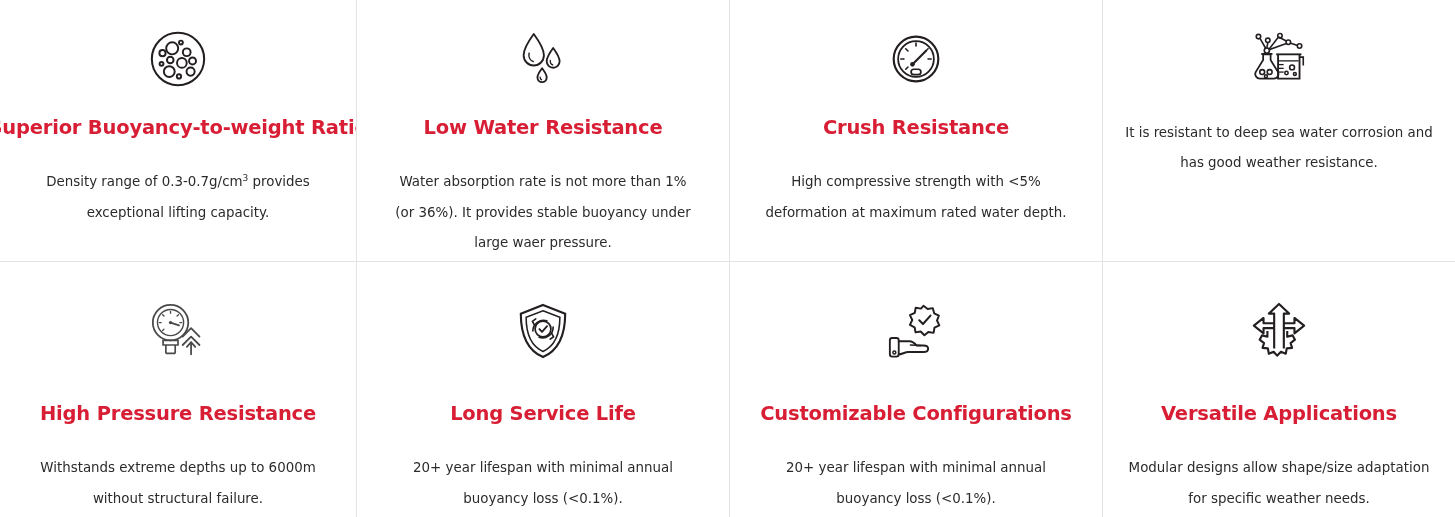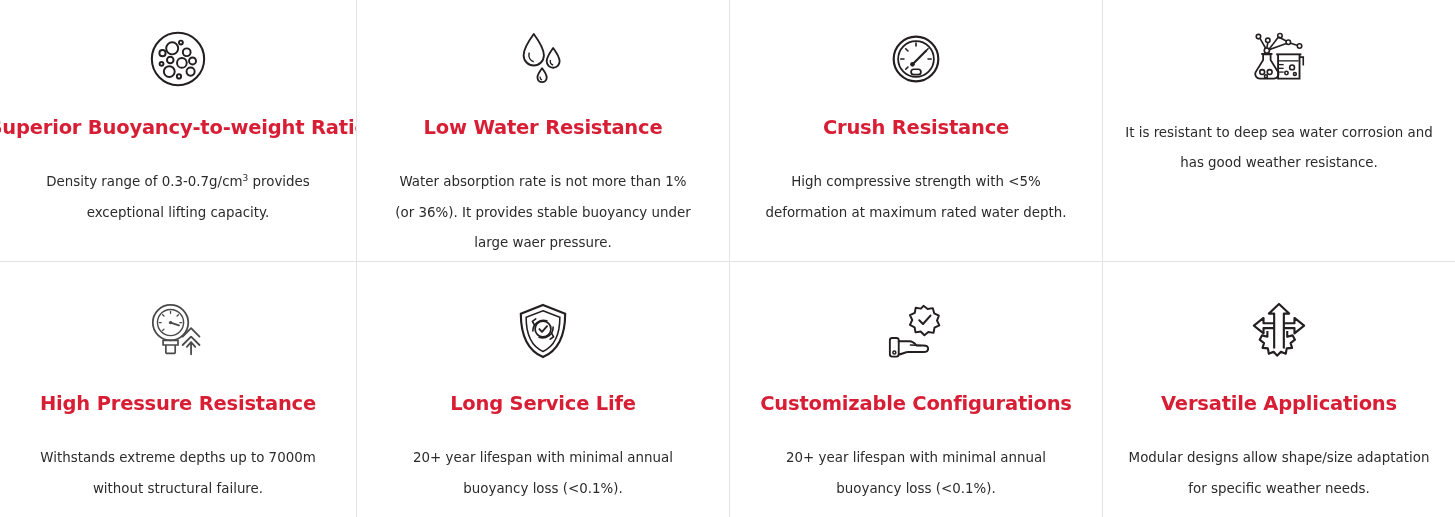--- a/index.html
+++ b/index.html
@@ -54,21 +54,21 @@
     color: #d81e34;
     font-size: 19.5px;
     font-weight: bold;
     letter-spacing: -0.2px;
     text-align: center;
     margin-top: 26px;
     line-height: 1.2;
     white-space: nowrap;
   }
   .feature-card.row-2 .card-title {
-    margin-top: 30px;
+    margin-top: 40px;
   }
   .card-desc {
     color: #2b2b2b;
     font-size: 13.4px;
     text-align: center;
     line-height: 2.25;
     margin-top: 28px;
     max-width: 310px;
   }
   .card-desc sup {
@@ -197,21 +197,21 @@
         <circle cx="23" cy="21" r="1.8" fill="#4a4a4a" stroke="none"></circle>
         <path d="M15 40 L31 40 L31 45 L15 45 Z" stroke-width="1.8"></path>
         <path d="M18 45 L18 54 M28 45 L28 54 M18 54 L28 54" stroke-width="1.8"></path>
 
         <path d="M36 36 L45 27 L54 36" stroke-width="1.9" stroke-linecap="round" stroke-linejoin="round"></path>
         <path d="M36 45 L45 36 L54 45" stroke-width="1.9" stroke-linecap="round" stroke-linejoin="round"></path>
         <path d="M45 42 L45 55 M40.5 47 L45 42 L49.5 47" stroke-width="1.9" stroke-linecap="round" stroke-linejoin="round"></path>
       </svg>
     </div>
     <div class="card-title">High Pressure Resistance</div>
-    <div class="card-desc">Withstands extreme depths up to 7000m without structural failure.</div>
+    <div class="card-desc">Withstands extreme depths up to 6000m without structural failure.</div>
   </div>
 
   <div class="feature-card col-2 row-2">
     <div class="card-icon">
       <svg width="54" height="58" viewBox="0 0 56 60" fill="none" stroke="#231f20" stroke-width="2.2">
         <path d="M28 3 L51 12 C51 34 44 50 28 57 C12 50 5 34 5 12 Z"></path>
         <path d="M28 9 L45.5 15.8 C45.5 33 40 45.8 28 51.2 C16 45.8 10.5 33 10.5 15.8 Z" stroke-width="1.6"></path>
         <circle cx="28" cy="28" r="8.2" stroke-width="1.8"></circle>
         <path d="M24.3 28 L27 30.8 L32.2 25" stroke-width="1.9" stroke-linecap="round" stroke-linejoin="round"></path>
         <path d="M17.5 30 A11 11 0 0 1 32 19.5" stroke-width="1.7" stroke-linecap="round"></path>

